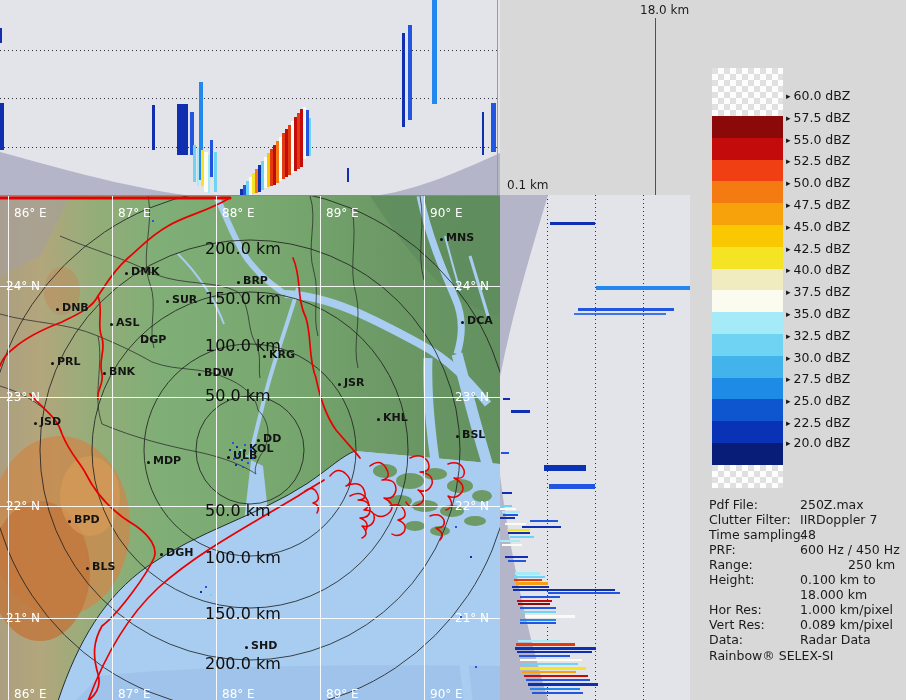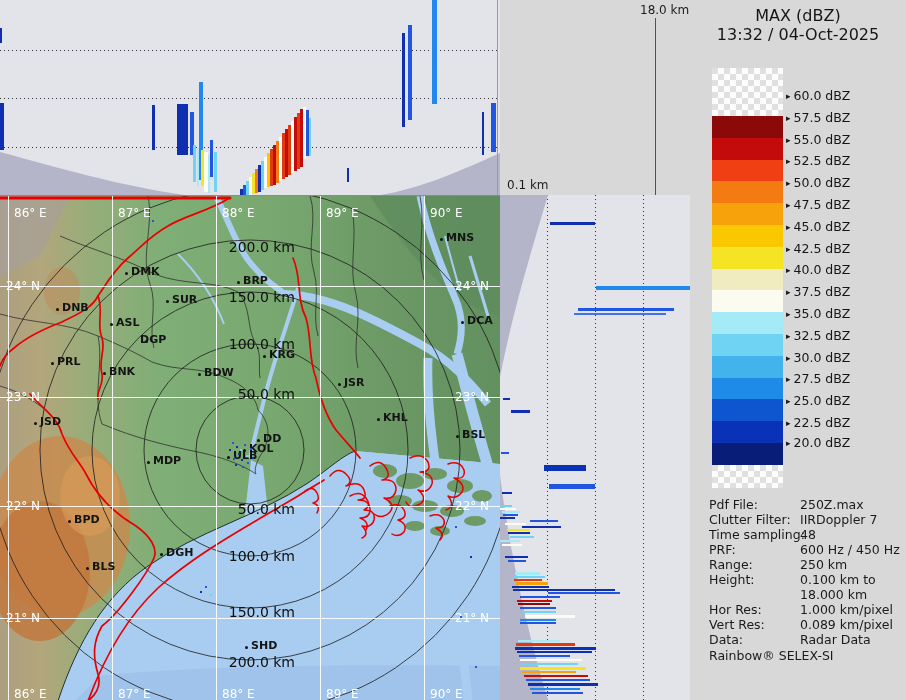--- a/index.html
+++ b/index.html
@@ -20,21 +20,21 @@
   .vborder{position:absolute;left:497px;top:0;width:1px;height:195px;background:#9a9aa8;}
   .bar{position:absolute;}
   
   .axis-lbl{position:absolute;font-size:12px;color:#1c1c1c;}
   #axis-vline{position:absolute;left:655px;top:18px;width:1px;height:177px;background:#3a3a3a;opacity:.85;}
   
   #map{left:0;top:195px;width:500px;height:505px;background:#ef4444;border-top:1px solid #8a8a96;box-sizing:border-box;}
   .wgrid-v{position:absolute;top:0;width:1px;height:505px;background:rgba(255,255,255,.9);}
   .wgrid-h{position:absolute;left:0;height:1px;width:500px;background:rgba(255,255,255,.9);}
   .geo-lbl{position:absolute;font-size:12px;color:#ffffff;white-space:nowrap;}
-  .ring-lbl{position:absolute;width:90px;text-align:right;font-size:14px;color:#0d0d0d;white-space:nowrap;}
+  .ring-lbl{position:absolute;width:90px;text-align:left;font-size:16px;color:#0d0d0d;white-space:nowrap;}
   .city{position:absolute;font-size:11px;font-weight:700;color:#141414;white-space:nowrap;}
   .city-dot{position:absolute;width:3px;height:3px;background:#101010;border-radius:50%;}
   .speck{position:absolute;width:2px;height:2px;}
   
   #legend{left:690px;top:0;width:216px;height:700px;background:#d8d8d8;}
   .lg-title{position:absolute;left:0;width:216px;text-align:center;font-size:16px;color:#161616;white-space:nowrap;}
   #swatches{position:absolute;left:22px;top:68px;width:71px;height:420px;}
   .band{position:absolute;left:0;width:71px;}
   .checker{
     background-image:conic-gradient(#fdfdfd 90deg,#e0e0e0 90deg 180deg,#fdfdfd 180deg 270deg,#e0e0e0 270deg);
@@ -372,22 +372,20 @@
       <div class="bar" style="left: 22px; top: 476px; width: 54px; height: 2px; background: rgb(247, 162, 11);"></div>
       <div class="bar" style="left: 24px; top: 480px; width: 64px; height: 2px; background: rgb(195, 11, 11);"></div>
       <div class="bar" style="left: 26px; top: 484px; width: 64px; height: 2px; background: rgb(34, 85, 224);"></div>
       <div class="bar" style="left: 28px; top: 488px; width: 70px; height: 3px; background: rgb(15, 47, 176);"></div>
       <div class="bar" style="left: 30px; top: 493px; width: 50px; height: 2px; background: rgb(34, 136, 238);"></div>
       <div class="bar" style="left: 32px; top: 497px; width: 51px; height: 2px; background: rgb(34, 85, 224);"></div>
     </div>
 </div>
 
 <div id="legend" class="abs">
-  <div class="lg-title" style="top:6px">MAX (dBZ)</div>
-  <div class="lg-title" style="top:25px">13:32 / 04-Oct-2025</div>
   <div id="swatches">
       <div class="band checker" style="top: 0px; height: 48px;"></div>
       <div class="band" style="top: 48px; height: 22.3px; background: rgb(140, 9, 9);"></div>
       <div class="band" style="top: 69.8px; height: 22.3px; background: rgb(195, 11, 11);"></div>
       <div class="band" style="top: 91.6px; height: 22.3px; background: rgb(239, 63, 19);"></div>
       <div class="band" style="top: 113.4px; height: 22.3px; background: rgb(244, 122, 18);"></div>
       <div class="band" style="top: 135.2px; height: 22.3px; background: rgb(247, 162, 11);"></div>
       <div class="band" style="top: 157px; height: 22.3px; background: rgb(250, 200, 0);"></div>
       <div class="band" style="top: 178.8px; height: 22.3px; background: rgb(244, 228, 35);"></div>
       <div class="band" style="top: 200.6px; height: 22.3px; background: rgb(240, 236, 192);"></div>
@@ -423,21 +421,21 @@
   <div id="info-rows">
       <div class="info-lbl" style="top: 497px;">Pdf File:</div>
       <div class="info-val" style="top: 497px;">250Z.max</div>
       <div class="info-lbl" style="top: 512px;">Clutter Filter:</div>
       <div class="info-val" style="top: 512px;">IIRDoppler 7</div>
       <div class="info-lbl" style="top: 527px;">Time sampling:</div>
       <div class="info-val" style="top: 527px;">48</div>
       <div class="info-lbl" style="top: 542px;">PRF:</div>
       <div class="info-val" style="top: 542px;">600 Hz / 450 Hz</div>
       <div class="info-lbl" style="top: 557px;">Range:</div>
-      <div class="info-val" style="top: 557px;">250 km</div>
+      <div class="info-val" style="top: 557px; margin-left: 48px;">250 km</div>
       <div class="info-lbl" style="top: 572px;">Height:</div>
       <div class="info-val" style="top: 572px;">0.100 km to</div>
       <div class="info-val" style="top: 587px;">18.000 km</div>
       <div class="info-lbl" style="top: 602px;">Hor Res:</div>
       <div class="info-val" style="top: 602px;">1.000 km/pixel</div>
       <div class="info-lbl" style="top: 617px;">Vert Res:</div>
       <div class="info-val" style="top: 617px;">0.089 km/pixel</div>
       <div class="info-lbl" style="top: 632px;">Data:</div>
       <div class="info-val" style="top: 632px;">Radar Data</div>
     </div>

